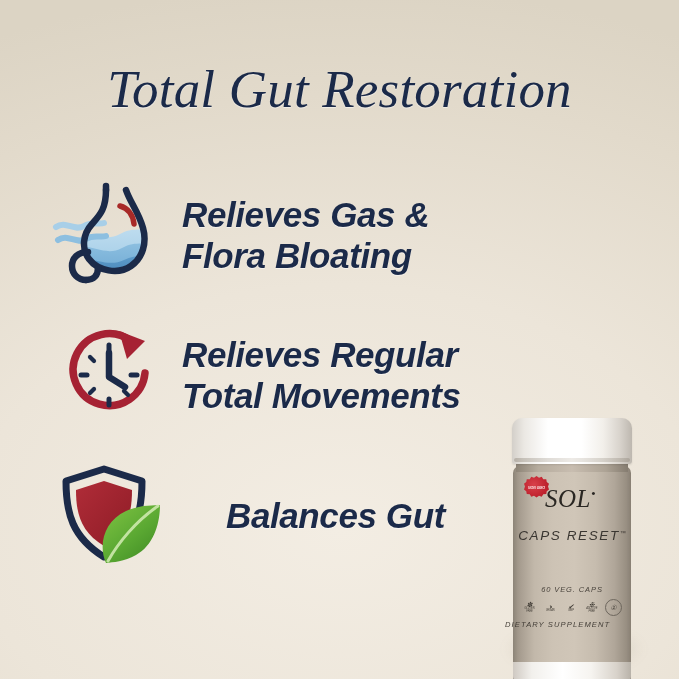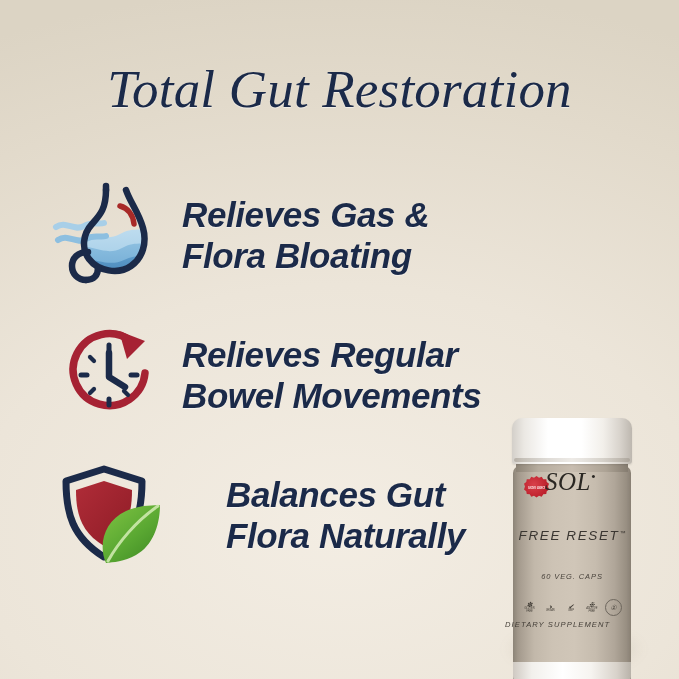--- a/index.html
+++ b/index.html
@@ -159,24 +159,24 @@
     font-size: 3.6px;
     line-height: 4.4px;
     color: #fde8e9;
     text-align: center;
     font-weight: bold;
     letter-spacing: -0.1px;
   }
   .brand {
     position: absolute;
     left: 40px;
-    top: 45px;
+    top: 56px;
     font-family: "Liberation Serif", serif;
     font-size: 25px;
-    line-height: 27px;
+    line-height: 40px;
     letter-spacing: 0.5px;
     color: #2a2723;
     font-weight: 400;
   }
   .brand .dot {
     font-size: 13px;
     vertical-align: super;
     color: #2a2723;
   }
   .product-name {
@@ -190,21 +190,21 @@
     color: #3a3631;
   }
   .product-name .tm {
     font-size: 6px;
     vertical-align: super;
     letter-spacing: 0;
   }
   .count {
     position: absolute;
     left: 0;
-    top: 154px;
+    top: 167px;
     width: 134px;
     text-align: center;
     font-size: 7.5px;
     letter-spacing: 0.9px;
     color: #4a443d;
   }
   .certs {
     position: absolute;
     left: 17px;
     top: 181px;
@@ -307,21 +307,21 @@
           <line x1="37" y1="38" x2="41" y2="42"></line>
           <line x1="71" y1="72" x2="75" y2="76"></line>
           <line x1="37" y1="74" x2="41" y2="70"></line>
         </g>
 
         <path d="M56 34 L56 58 L72 68" stroke="#1b2a49" stroke-width="6.5" fill="none" stroke-linecap="round" stroke-linejoin="round"></path>
       </svg>
     </div>
     <div class="benefit-text">
       <span class="ln">Relieves Regular</span>
-      <span class="ln">Bowel Movements</span>
+      <span class="ln">Total Movements</span>
     </div>
   </div>
 
   <div class="benefit benefit-3">
     <div class="icon-wrap">
       <svg width="118" height="112" viewBox="0 0 118 112" aria-hidden="true">
         <defs>
           <linearGradient id="shieldFill" x1="0" y1="0" x2="1" y2="1">
             <stop offset="0%" stop-color="#b02c38"></stop>
               <stop offset="100%" stop-color="#8e1c26"></stop>
@@ -336,38 +336,37 @@
         <path d="M54 10 L92 22 C92 54 86 78 54 98 C22 78 16 54 16 22 Z" fill="none" stroke="#1b2a49" stroke-width="7" stroke-linejoin="round"></path>
 
         <path d="M54 22 L82 31 C82 55 77 73 54 87 C31 73 26 55 26 31 Z" fill="url(#shieldFill)"></path>
 
         <path d="M56 104 C48 86 54 62 76 52 C92 45 104 47 110 46 C110 64 104 86 86 96 C74 103 63 103 56 104 Z" fill="url(#leafFill)"></path>
         <path d="M58 102 C68 84 86 62 108 47" stroke="#d3ecb4" stroke-width="3" fill="none" stroke-linecap="round" opacity="0.85"></path>
       </svg>
     </div>
     <div class="benefit-text">
       <span class="ln">Balances Gut</span>
-      <span class="ln">Flora Naturally</span>
     </div>
   </div>
 
   <div id="bottle">
     <div class="bottle-shadow"></div>
     <div class="bottle-body"></div>
     <div class="bottle-neck"></div>
     <div class="bottle-cap"></div>
     <div class="cap-line"></div>
 
     <div class="label-seal">
       <span class="seal-text">NON GMO</span>
     </div>
 
     <div class="brand"><span>SOL</span><span class="dot">•</span></div>
 
-    <div class="product-name"><span>FREE RESET</span><span class="tm">™</span></div>
+    <div class="product-name"><span>CAPS RESET</span><span class="tm">™</span></div>
 
     <div class="count">60 VEG. CAPS</div>
 
     <div class="certs">
       <div class="cert">
         <span class="cg">✽</span>
         <span class="ct">GLUTEN FREE</span>
       </div>
       <div class="cert">
         <span class="cg">◑</span>

